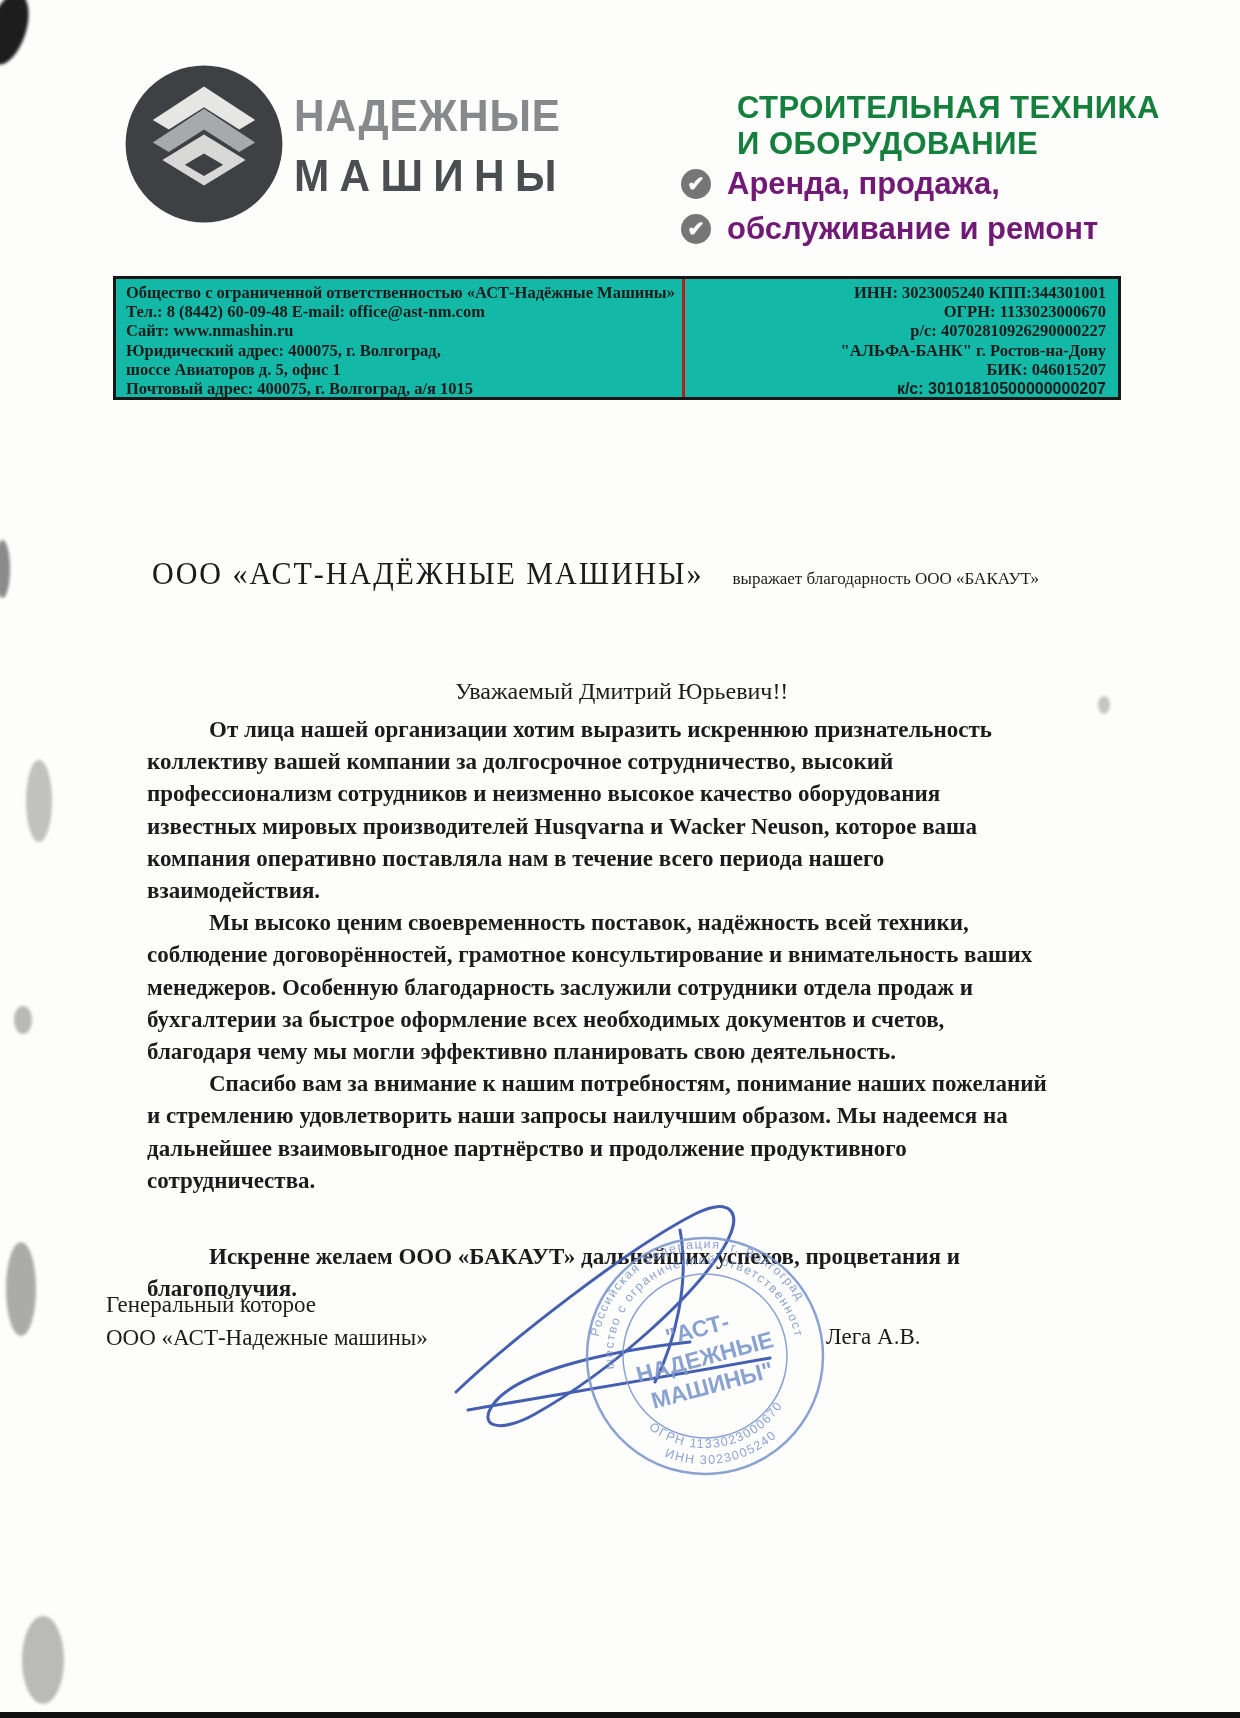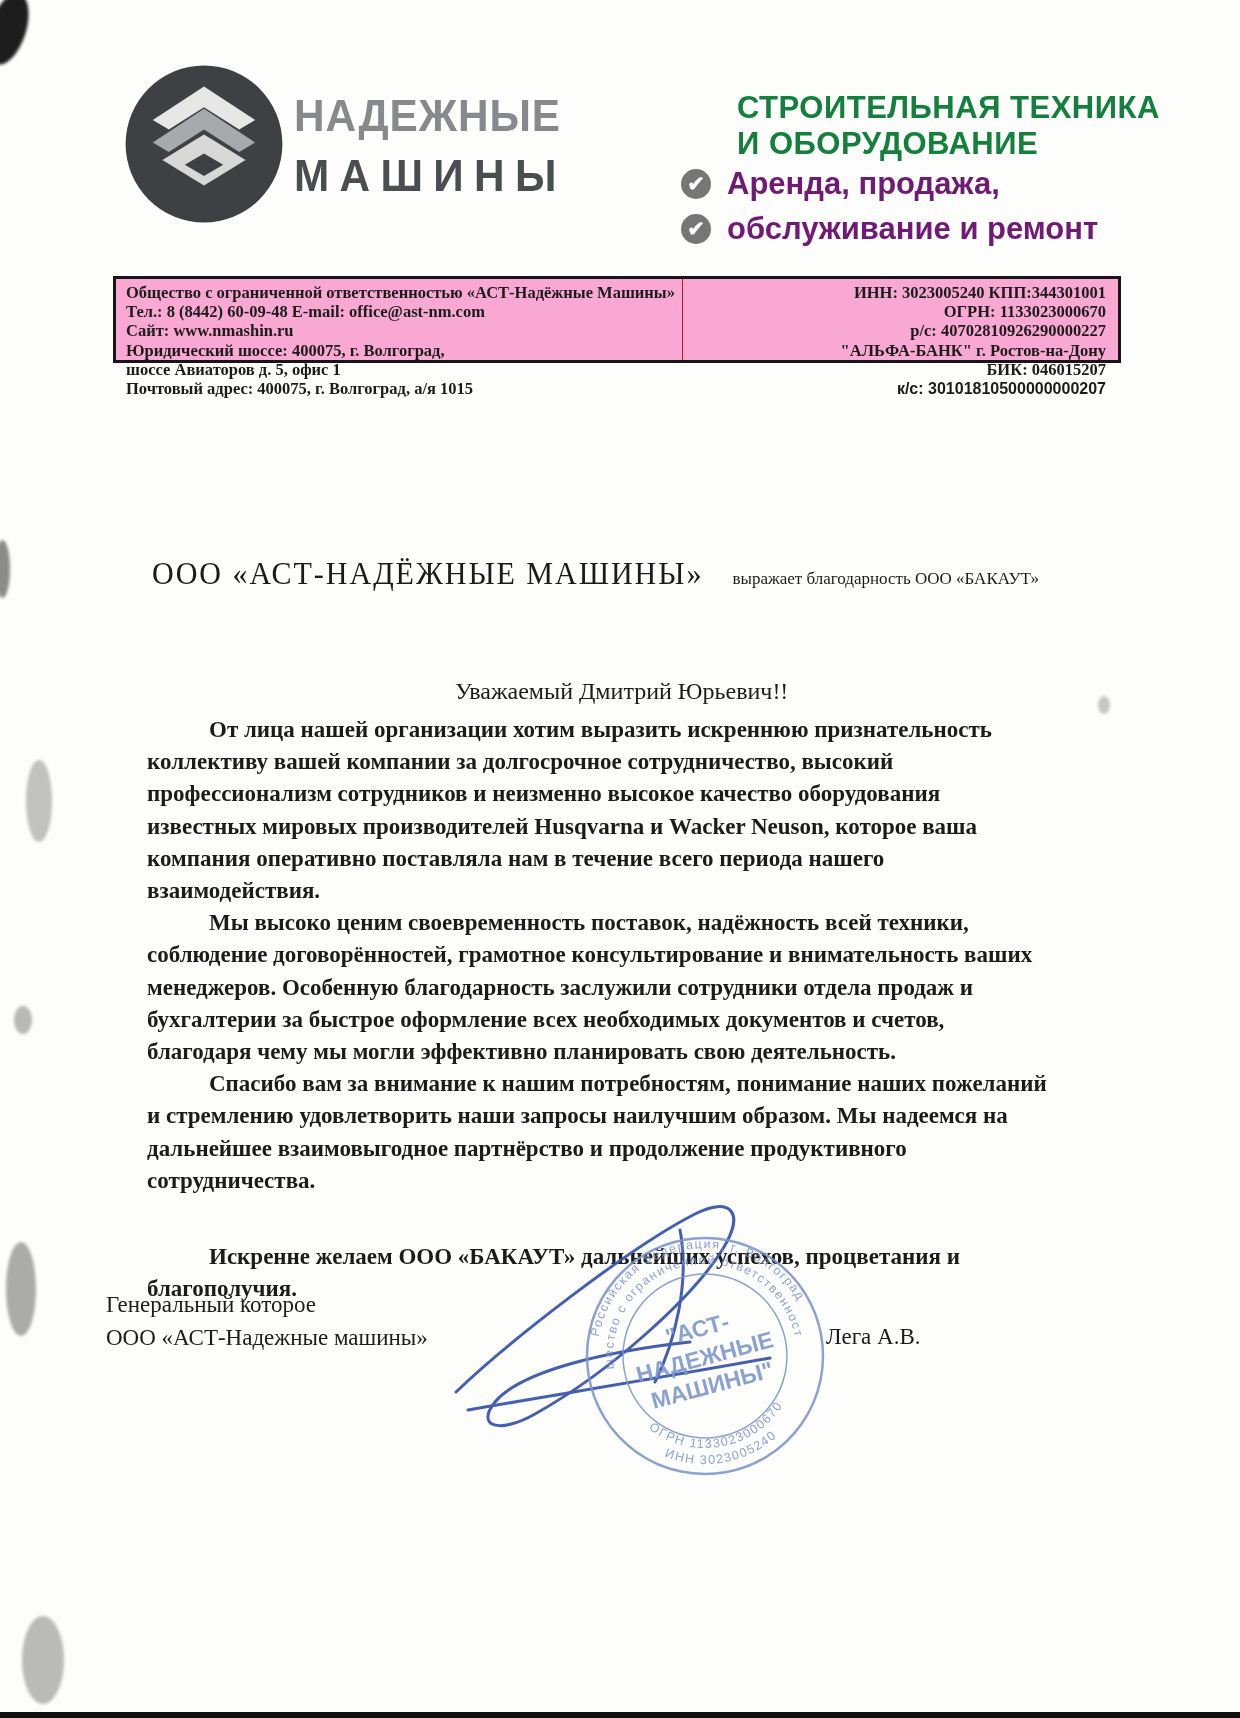--- a/index.html
+++ b/index.html
@@ -15,24 +15,24 @@
   .logo-line2{font-size:45px;color:#4b4e51;letter-spacing:11px;margin-top:8px;transform:scaleX(.94);transform-origin:left;}
   .tagline{position:absolute;left:737px;top:90px;font-family:"Liberation Sans",sans-serif;
     font-weight:bold;font-size:31px;line-height:1.16;color:#15803d;letter-spacing:.5px;}
   .services{position:absolute;left:681px;top:166px;}
   .service-row{display:flex;align-items:center;gap:16px;margin-bottom:9px;}
   .check-icon{width:30px;height:30px;border-radius:50%;background:#767676;color:#fff;
     display:flex;align-items:center;justify-content:center;font-size:21px;font-weight:bold;
     font-family:"Liberation Sans",sans-serif;flex:0 0 auto;}
   .service-label{font-family:"Liberation Sans",sans-serif;font-weight:bold;font-size:31px;color:#701a75;}
   
-  .info-table{position:absolute;left:113px;top:276px;width:1008px;height:87px;
-    border:3px solid #161616;display:flex;box-sizing:border-box;background:#f9a8d4;}
+  .info-table{position:absolute;left:113px;top:276px;width:1008px;height:124px;
+    border:3px solid #161616;display:flex;box-sizing:border-box;background:#14b8a6;}
   .info-left{width:566px;box-sizing:border-box;padding:4px 8px 0 10px;}
-  .info-right{flex:1;box-sizing:border-box;border-left:1px solid #b91c1c;text-align:right;padding:4px 12px 0 6px;}
+  .info-right{flex:1;box-sizing:border-box;border-left:3px solid #b91c1c;text-align:right;padding:4px 12px 0 6px;}
   .info-line{font-weight:bold;font-size:16.5px;line-height:19.2px;white-space:nowrap;}
   .info-line.sans{font-family:"Liberation Sans",sans-serif;font-size:16px;}
   
   .letter-title{position:absolute;left:152px;top:556px;white-space:nowrap;}
   .title-company{font-size:31px;letter-spacing:2px;display:inline-block;transform:scaleX(.97);transform-origin:left;}
   .title-rest{font-size:17px;margin-left:12px;}
   .salutation{position:absolute;left:455px;top:678px;font-size:24px;}
   .body-text{position:absolute;left:147px;top:714px;width:962px;font-size:23px;line-height:32.2px;font-weight:bold;}
   .body-text p{margin:0;text-indent:62px;white-space:pre-line;}
   .body-text p.closing{margin-top:44px;}
@@ -92,21 +92,21 @@
       <span class="check-icon">✔</span>
       <span class="service-label">обслуживание и ремонт</span>
     </div>
   </div>
 
   <div class="info-table">
     <div class="info-left">
       <div class="info-line">Общество с ограниченной ответственностью «АСТ-Надёжные Машины»</div>
       <div class="info-line">Тел.: 8 (8442) 60-09-48 E-mail: office@ast-nm.com</div>
       <div class="info-line">Сайт: www.nmashin.ru</div>
-      <div class="info-line">Юридический шоссе: 400075, г. Волгоград,</div>
+      <div class="info-line">Юридический адрес: 400075, г. Волгоград,</div>
       <div class="info-line">шоссе Авиаторов д. 5, офис 1</div>
       <div class="info-line">Почтовый адрес: 400075, г. Волгоград, а/я 1015</div>
     </div>
     <div class="info-right">
       <div class="info-line">ИНН: 3023005240 КПП:344301001</div>
       <div class="info-line">ОГРН: 1133023000670</div>
       <div class="info-line">р/с: 40702810926290000227</div>
       <div class="info-line">"АЛЬФА-БАНК" г. Ростов-на-Дону</div>
       <div class="info-line">БИК: 046015207</div>
       <div class="info-line sans">к/с: 30101810500000000207</div>

